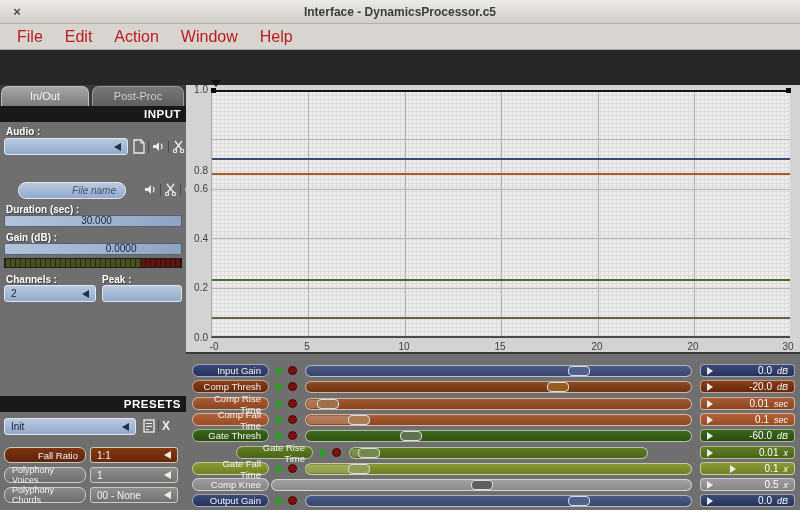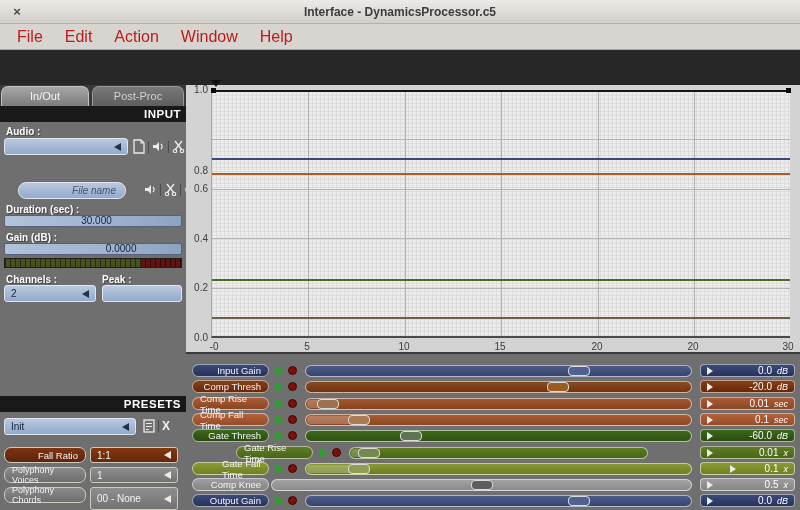--- a/index.html
+++ b/index.html
@@ -90,21 +90,21 @@
   .marker { position:absolute; width:0; height:0; border-left:5px solid transparent; border-right:5px solid transparent; border-top:7px solid #101010; }
   .ytick { position:absolute; left:0; width:22px; text-align:right; font-size:10px; color:#3c3c3c; }
   .xtick { position:absolute; top:256px; transform:translateX(-50%); font-size:10px; color:#3c3c3c; }
 
   
   .sliderpanel { position:absolute; left:186px; top:352px; width:614px; height:158px;
     background:#6f6f6f; border-top:2px solid #3a3a3a; }
   .srow { position:absolute; left:6px; right:5px; height:13px; display:flex; align-items:center; }
   .slabel { width:77px; height:13px; border-radius:7px; border:1px solid rgba(255,255,255,.55);
     font-size:9.5px; color:#f4f4f4; display:flex; align-items:center; justify-content:flex-end;
-    padding:0 7px; flex:none; }
+    padding:0 7px; flex:none;text-align:right; }
   .strans { width:34px; height:13px; flex:none; display:flex; align-items:center; justify-content:center; gap:4px; }
   .mini-play { width:0; height:0; border-left:8px solid #2e9e2e; border-top:5px solid transparent; border-bottom:5px solid transparent; }
   .mini-rec { width:9px; height:9px; border-radius:50%; background:#7e100c; border:1px solid #3c0806; }
   .strack { position:relative; flex:1; height:12px; border-radius:7px; border:1px solid rgba(255,255,255,.6); margin:0 8px 0 2px; }
   .sfill { position:absolute; left:1px; top:1px; bottom:1px; background:rgba(255,255,255,.22); border-radius:6px; }
   .shandle { position:absolute; top:0; width:22px; height:10px; border-radius:4px; border:1px solid #dcdcdc; }
   .svalue { width:95px; height:13px; flex:none; border-radius:4px; border:1px solid rgba(255,255,255,.55);
     display:flex; align-items:center; padding:0 6px; color:#fff; font-size:10px; }
   .svalue .varr { width:0; height:0; border-left:6px solid #ececec; border-top:4px solid transparent; border-bottom:4px solid transparent; }
   .svalue .num { flex:1; text-align:right; }
@@ -378,21 +378,21 @@
       <span class="arr"></span>
     </div>
 
     <div class="pr-row-label" style="left:4px; top:382px; width:82px; height:16px; background:linear-gradient(#8a8a8a,#6e6e6e); font-size:9px;">Polyphony Voices</div>
     <div class="pr-row-dd" style="left:90px; top:382px; width:88px; height:16px; background:linear-gradient(#8e8e8e,#727272);">
       <span class="cap">1</span>
       <span class="arr"></span>
     </div>
 
     <div class="pr-row-label" style="left:4px; top:402px; width:82px; height:16px; background:linear-gradient(#8a8a8a,#6e6e6e); font-size:9px;">Polyphony Chords</div>
-    <div class="pr-row-dd" style="left:90px; top:402px; width:88px; height:23px; background:linear-gradient(#8e8e8e,#727272);">
+    <div class="pr-row-dd" style="left:90px; top:402px; width:88px; height:16px; background:linear-gradient(#8e8e8e,#727272);">
       <span class="cap">00 - None</span>
       <span class="arr"></span>
     </div>
   </div>
 
   <div class="graph">
     <span class="ytick" style="top:-1px;">1.0</span>
     <span class="ytick" style="top:48px;margin-top:32px;">0.8</span>
     <span class="ytick" style="top:98px;">0.6</span>
     <span class="ytick" style="top:148px;">0.4</span>

